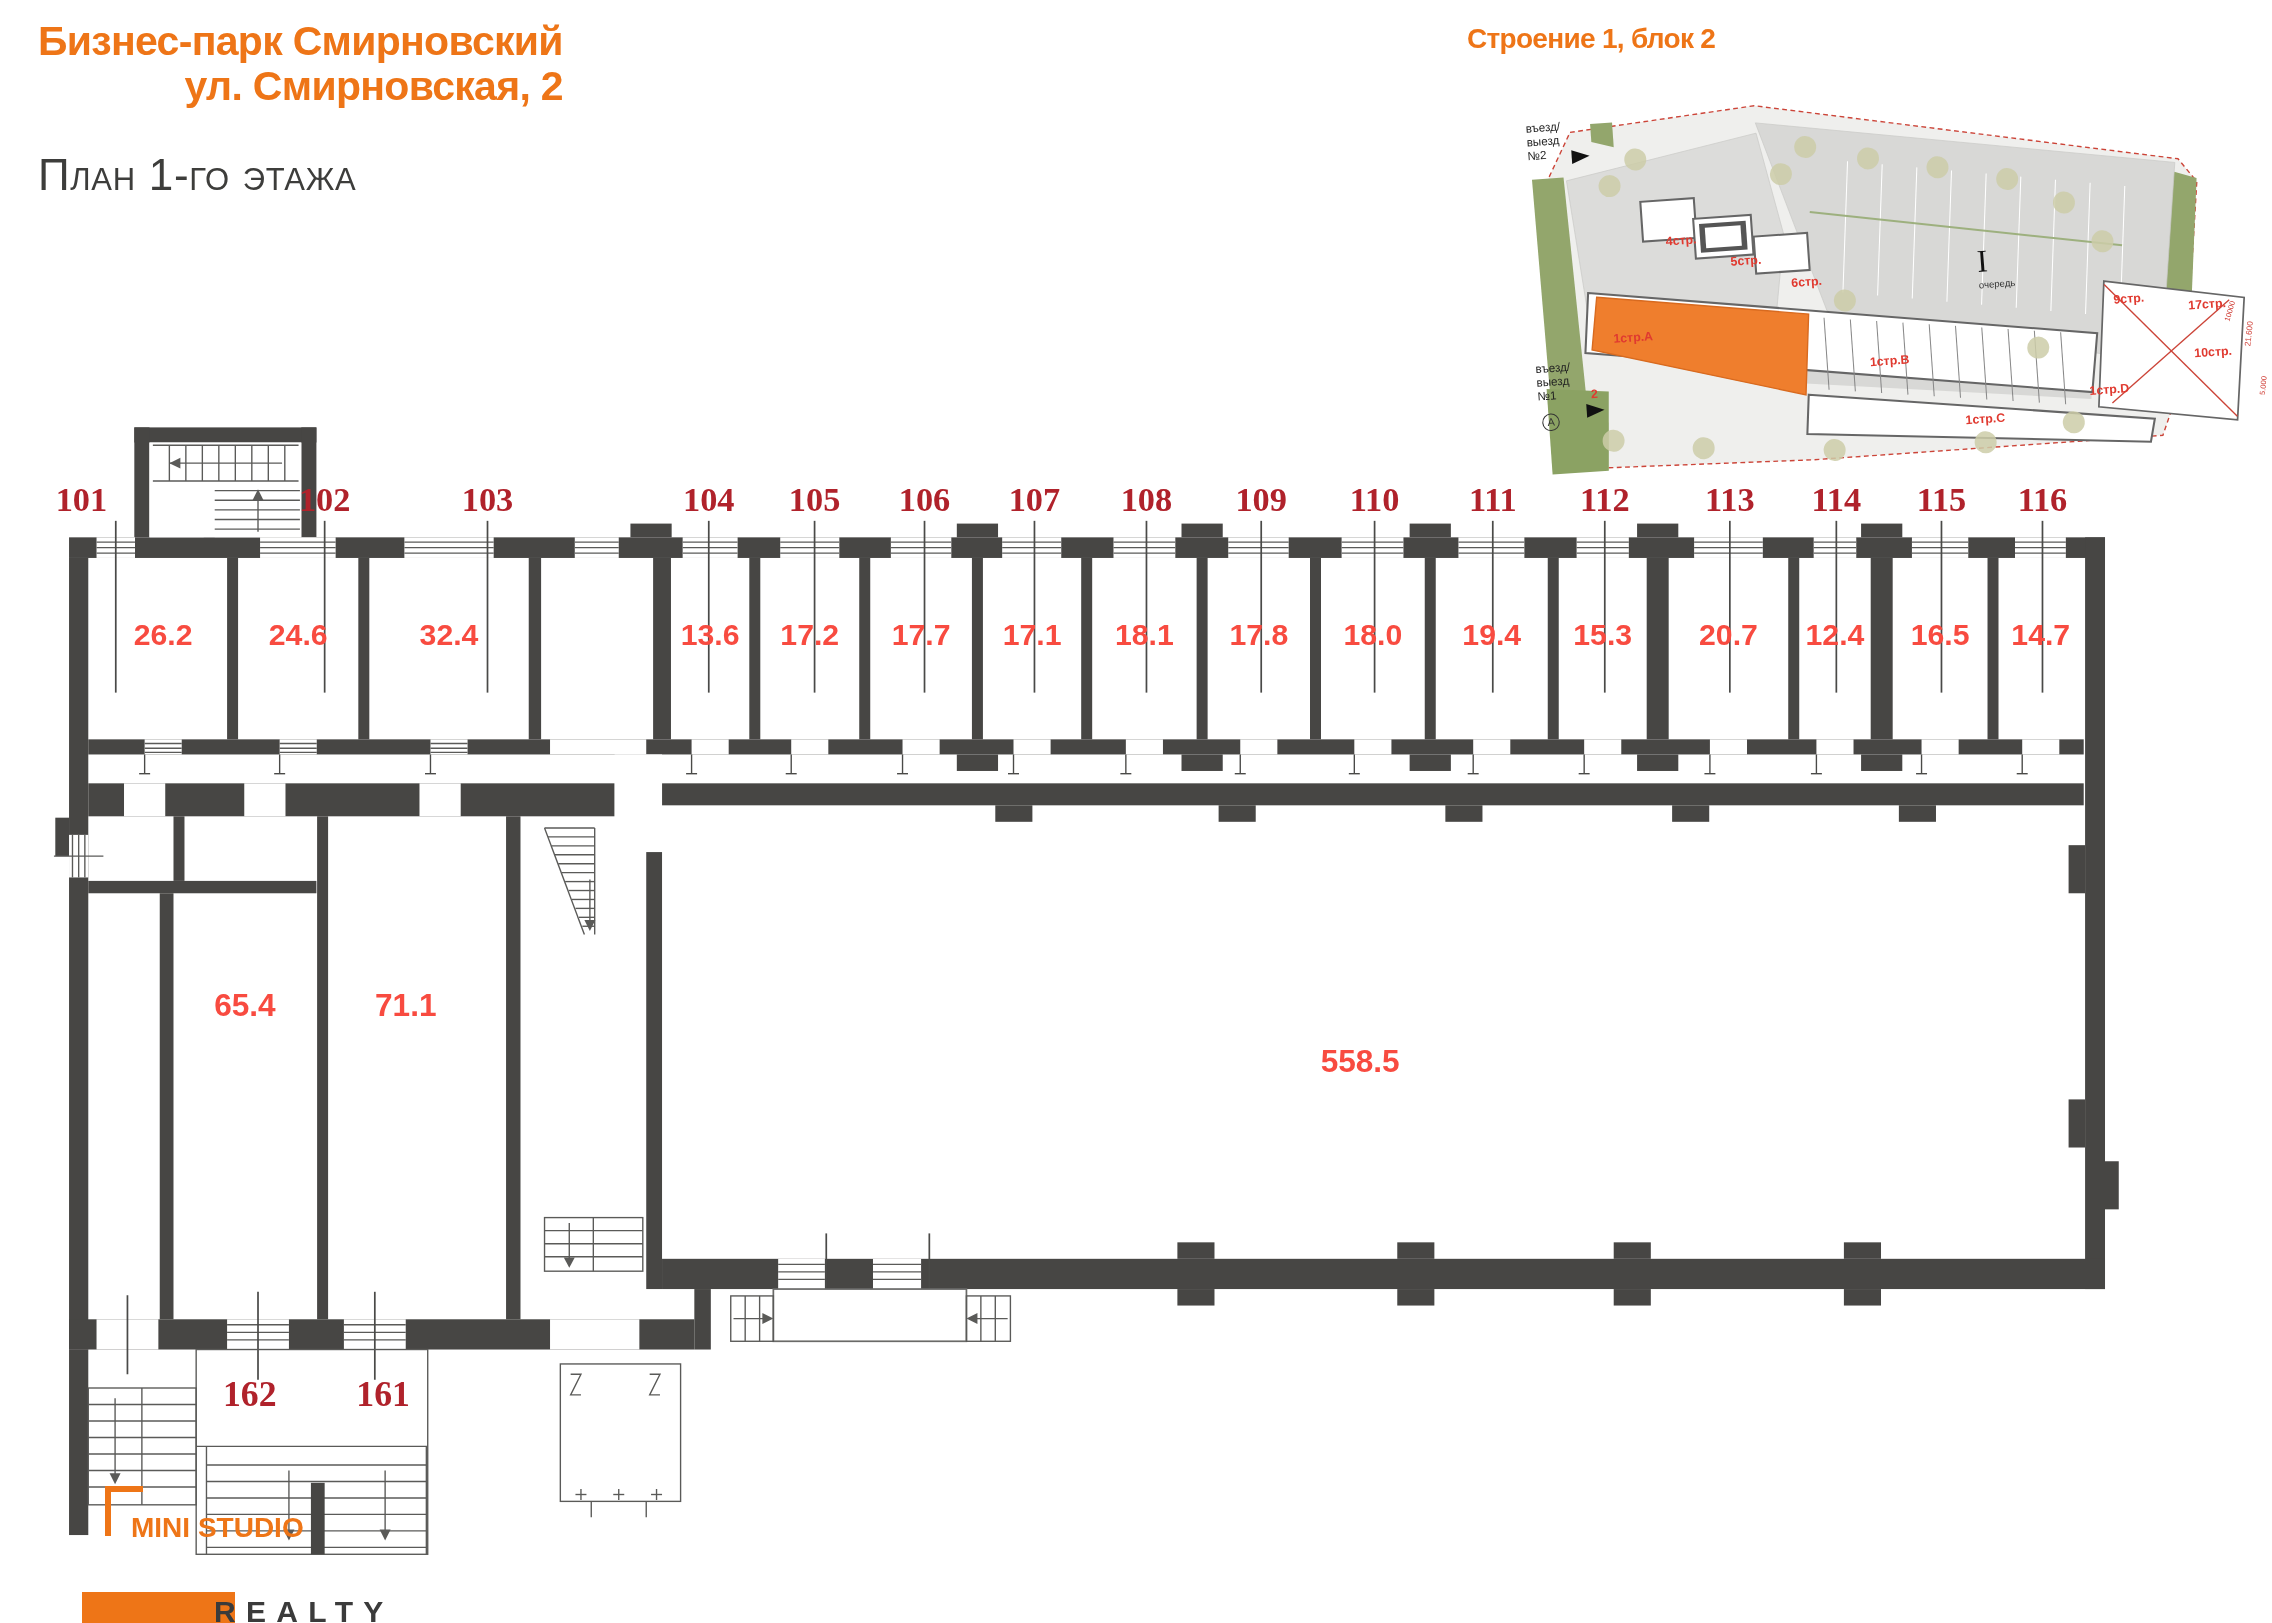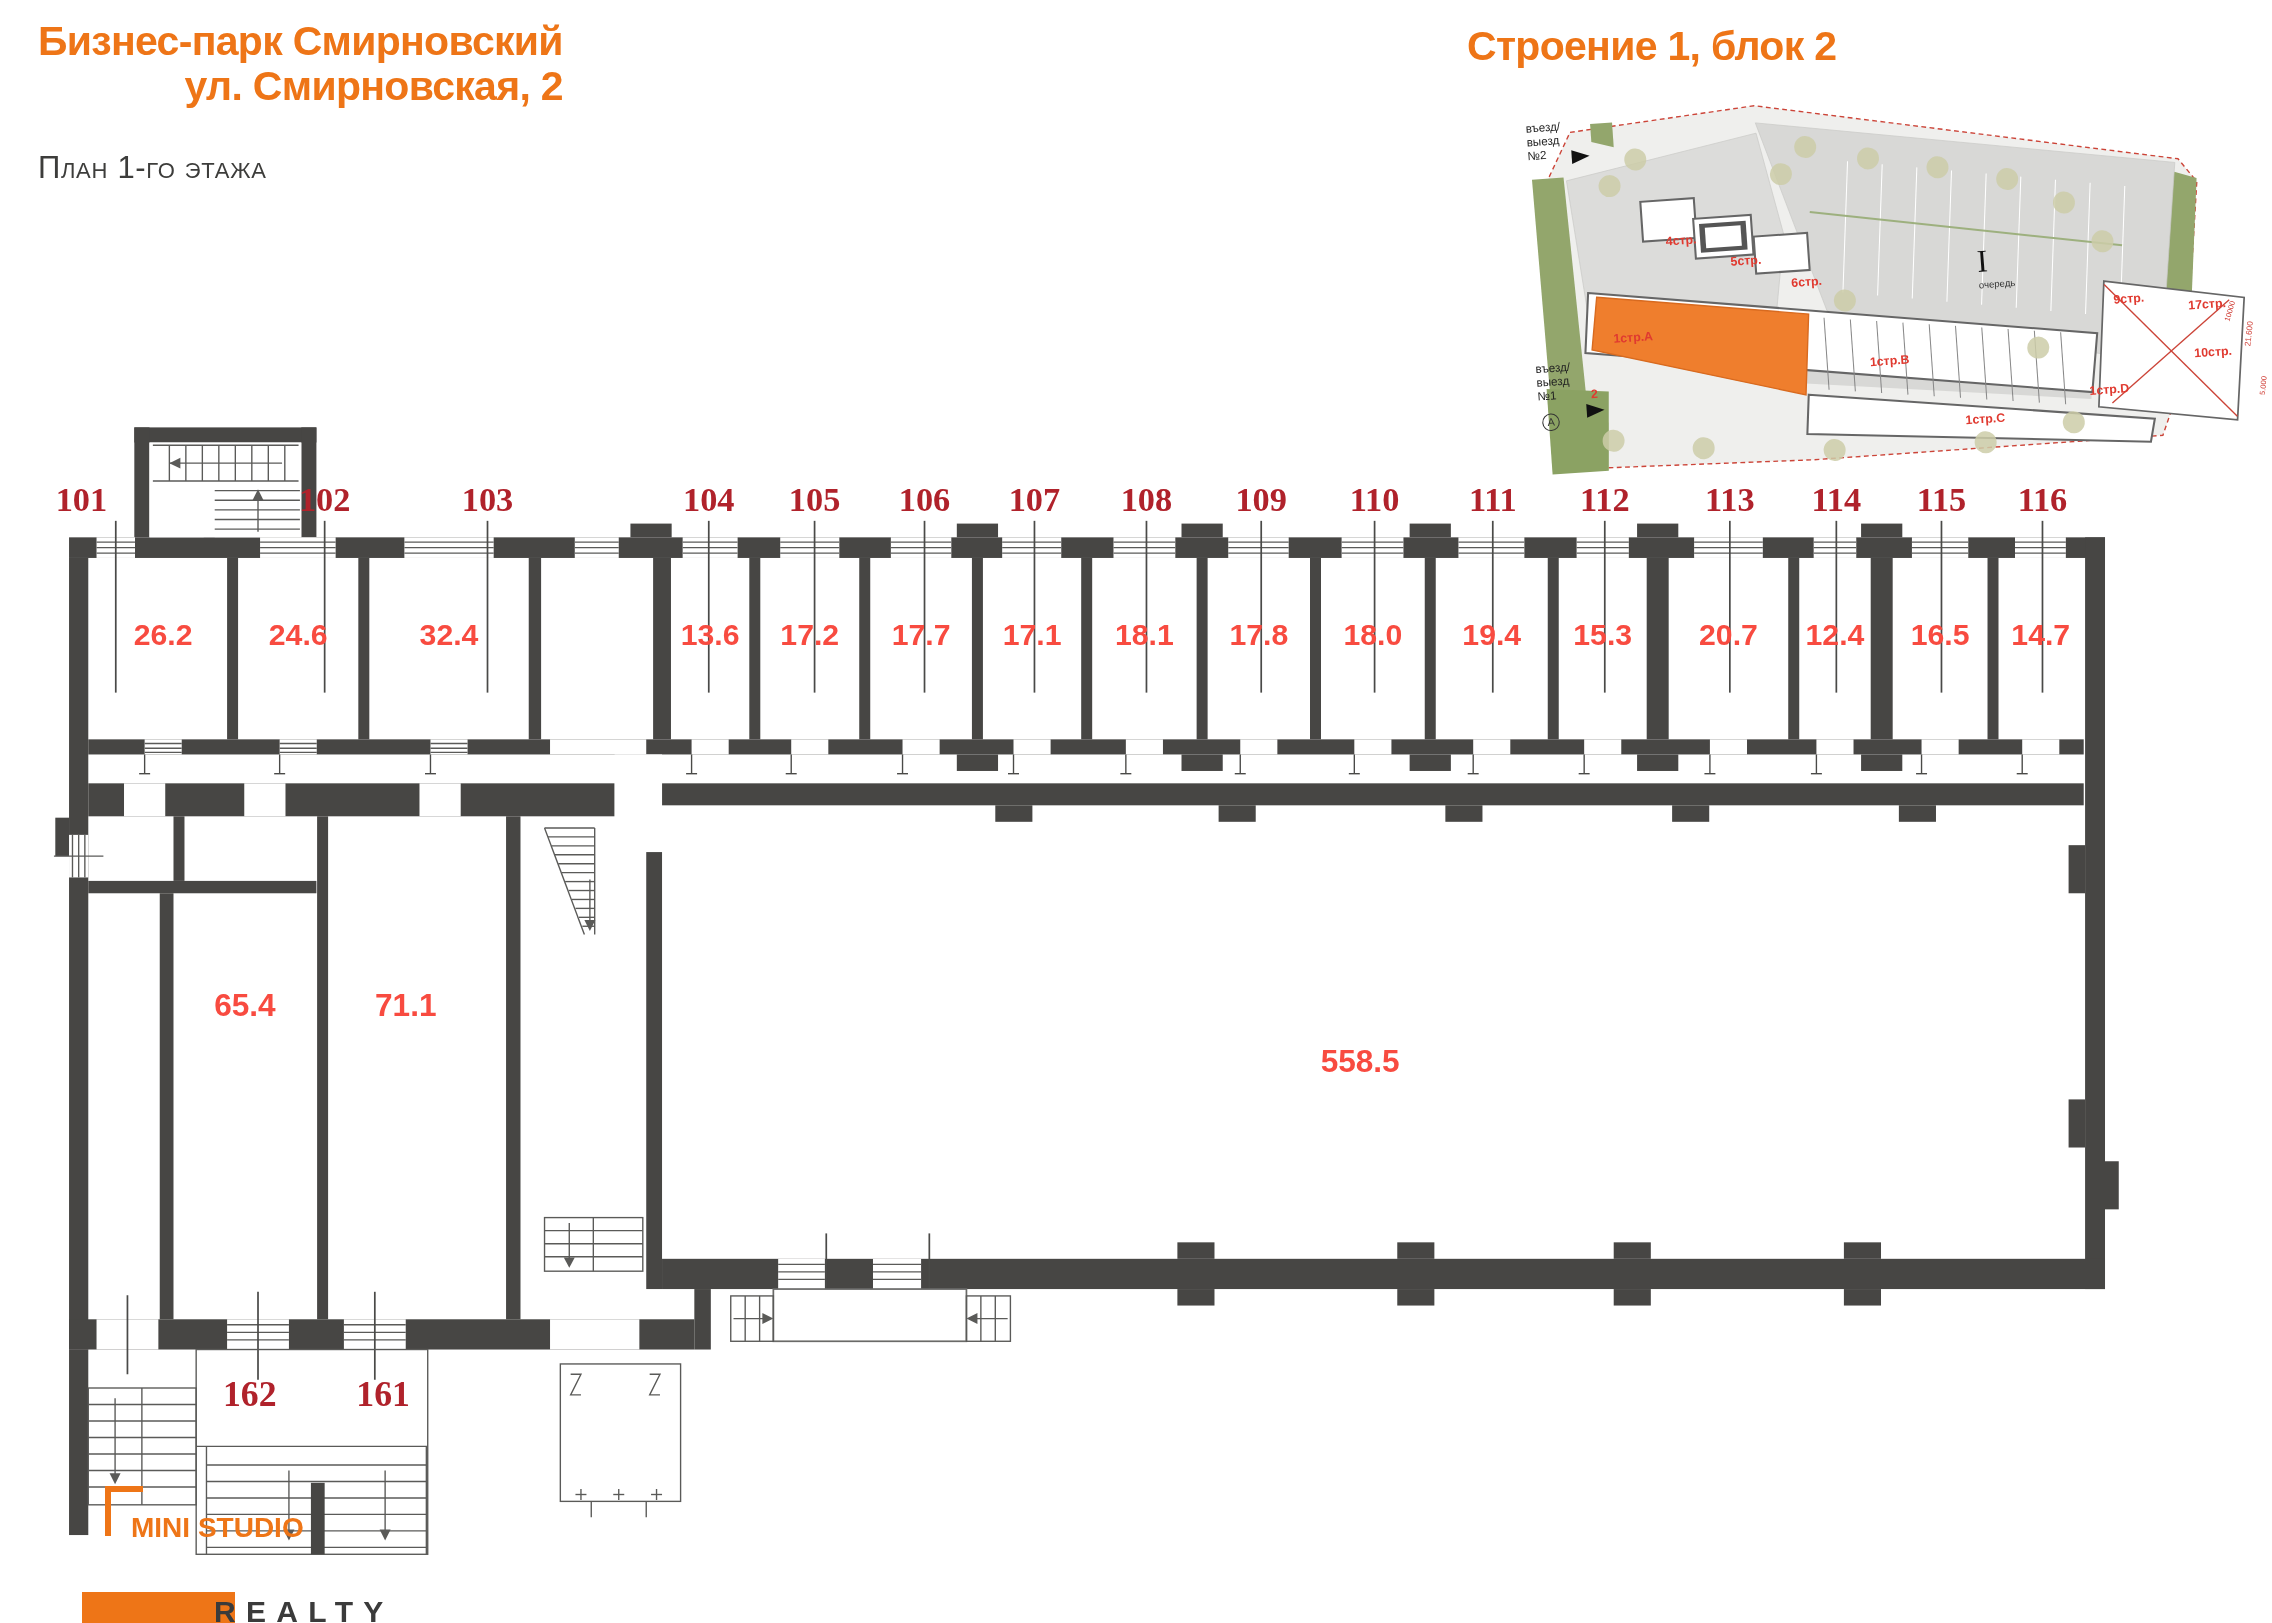--- a/index.html
+++ b/index.html
@@ -1,20 +1,20 @@
 <!DOCTYPE html>
 <html style="font-size:11px"><head>
 <meta charset="utf-8">
 <style>
   html,body{margin:0;padding:0;background:#ffffff;}
   body{width:2273px;height:1623px;overflow:hidden;font-family:"Liberation Sans",sans-serif;}
   #page{position:relative;width:2273px;height:1623px;background:#fff;text-align:right;}
   .title{position:absolute;left:38px;top:19px;color:#ee7517;font-weight:700;font-size:41px;line-height:45px;letter-spacing:-0.7px;}
-  .title-right{position:absolute;left:1467px;top:23.4px;color:#ee7517;font-weight:700;font-size:41px;letter-spacing:-0.7px;}
-  .subtitle{position:absolute;left:38px;top:150px;color:#3d3d3b;font-size:31px;font-variant:small-caps;letter-spacing:0.7px;}
+  .title-right{position:absolute;left:1467px;top:23.4px;color:#ee7517;font-weight:700;font-size:28px;letter-spacing:-0.7px;}
+  .subtitle{position:absolute;left:38px;top:150px;color:#3d3d3b;font-size:44px;font-variant:small-caps;letter-spacing:0.7px;}
   #plan-svg{position:absolute;left:0;top:0;}
   .logo{position:absolute;left:82px;top:1471px;width:481px;height:153px;}
   .logo-bracket{position:absolute;left:23px;top:15px;width:32px;height:44px;border-left:6.9px solid #ee7517;border-top:6.9px solid #ee7517;}
   .logo-main{position:absolute;left:49px;top:41px;color:#ee7517;font-weight:700;font-size:28px;letter-spacing:0px;white-space:nowrap;}
   .logo-bar{position:absolute;left:0px;top:121px;width:153px;height:32px;background:#ee7517;}
   .logo-realty{position:absolute;left:132px;top:124px;color:#3b3b3b;font-weight:700;font-size:30px;letter-spacing:10.3px;white-space:nowrap;}
 </style>
 </head>
 <body>
 

